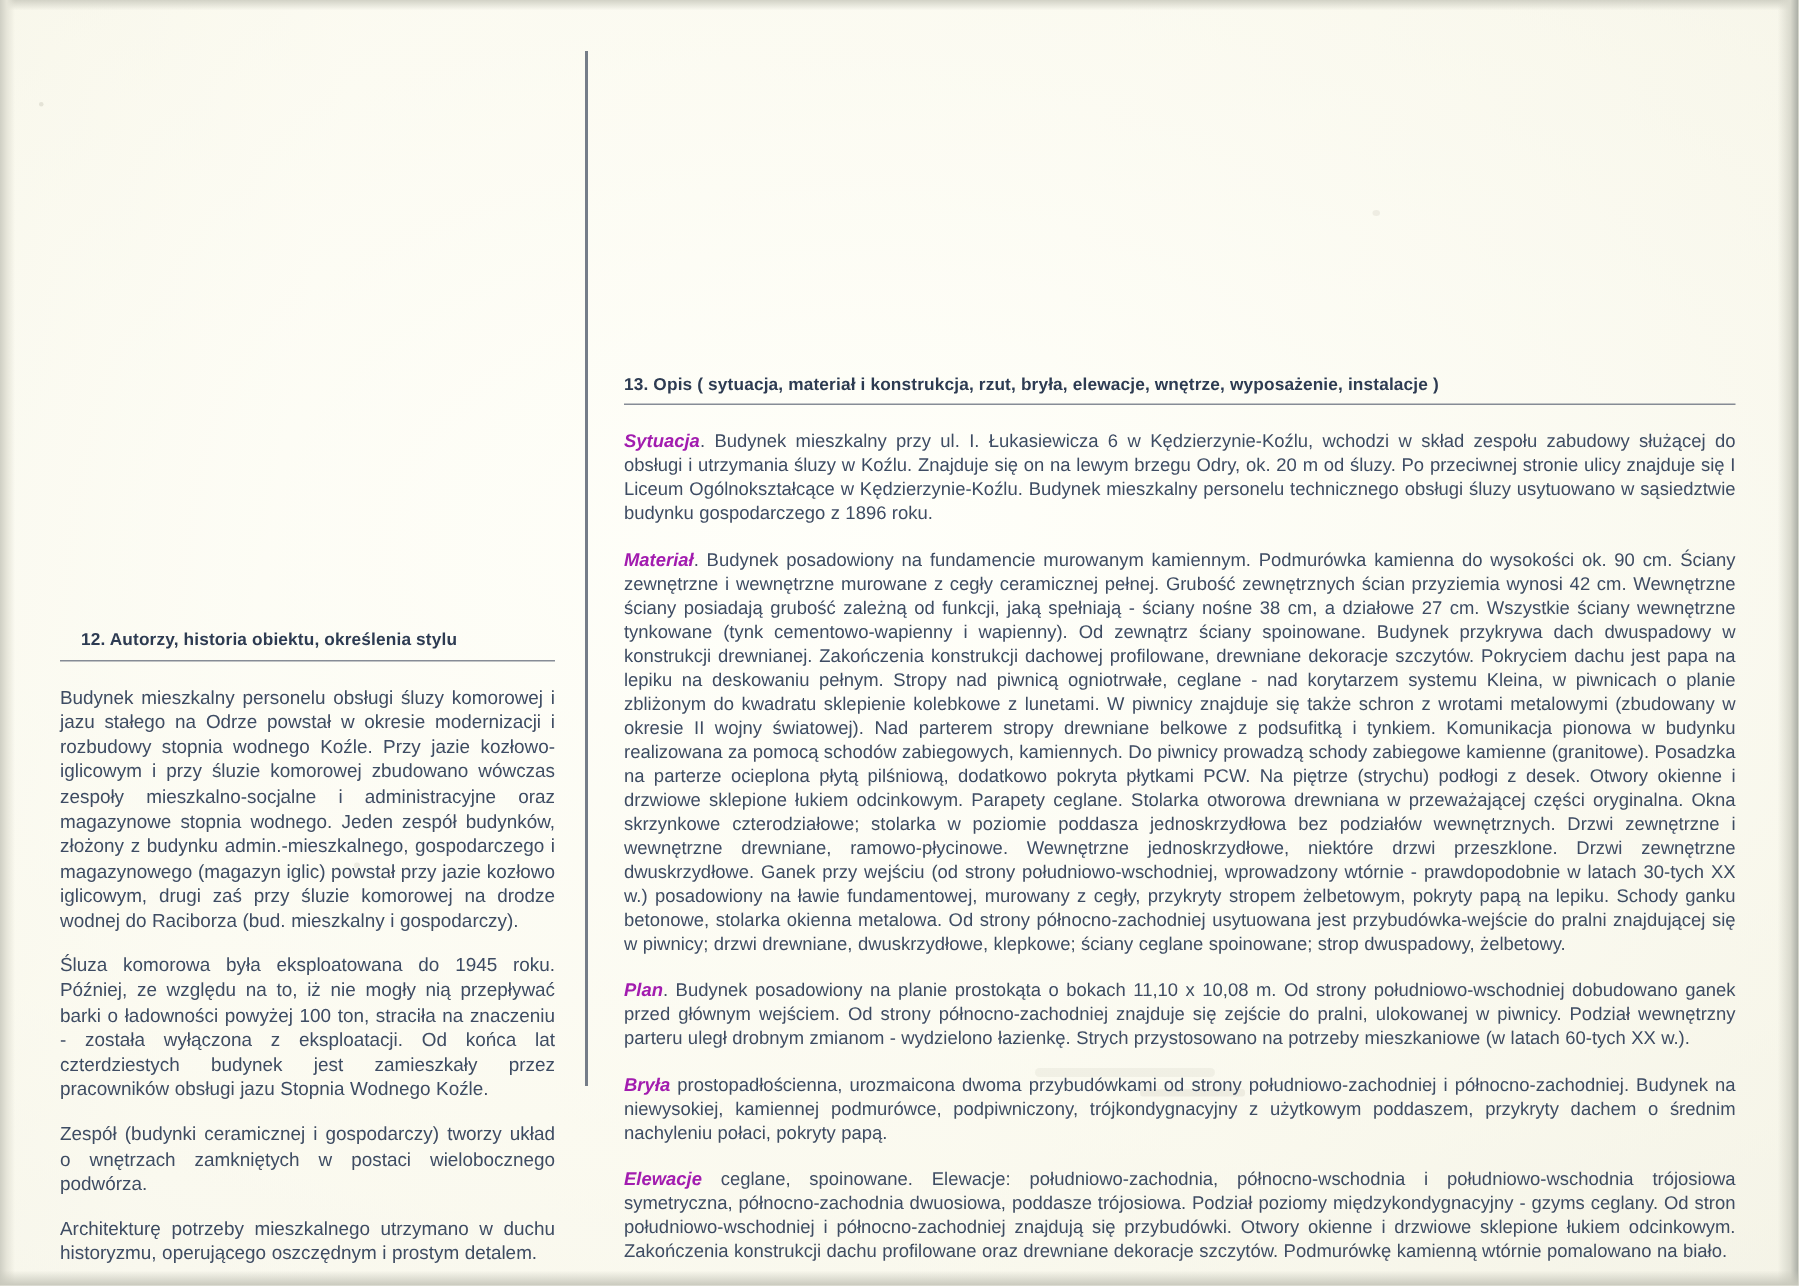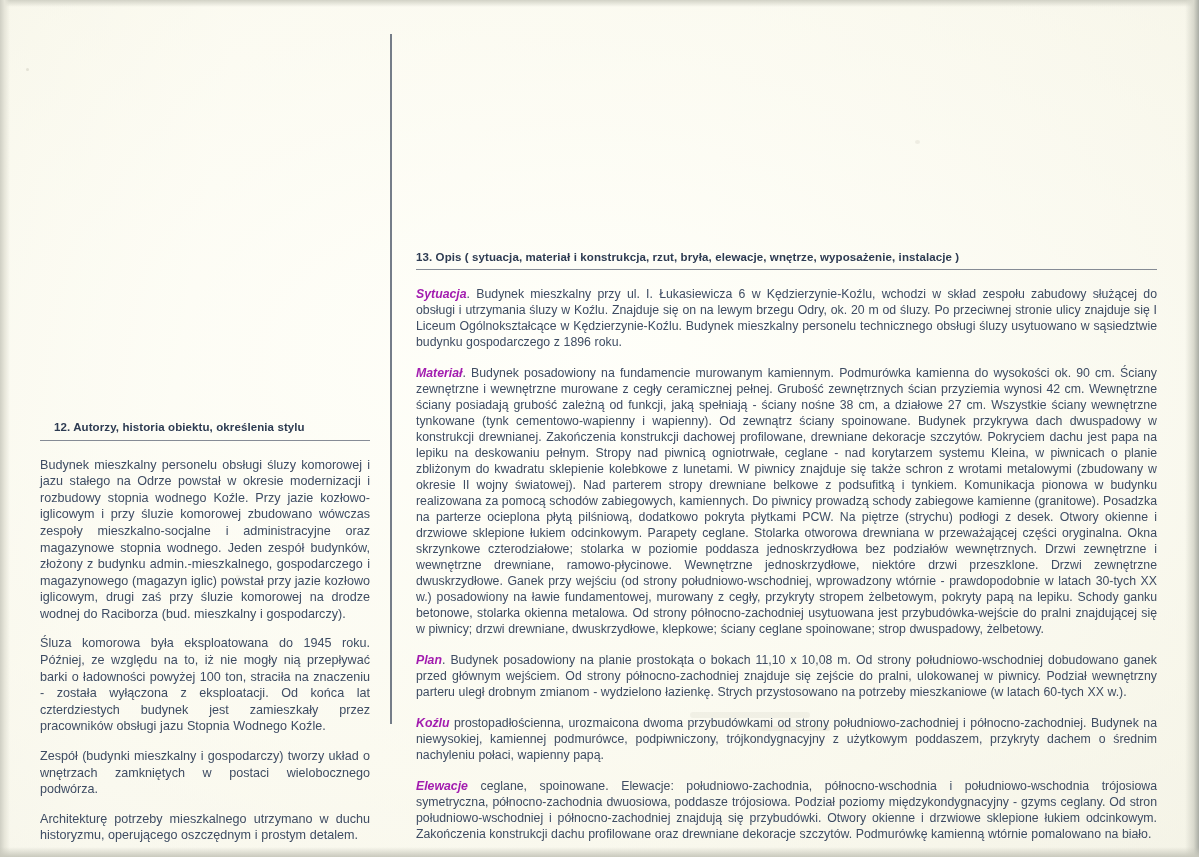--- a/index.html
+++ b/index.html
@@ -165,33 +165,33 @@
   <div class="speck" id="speck-e"></div>
 
   <div id="content">
 
     <div class="column" id="left-column">
       <div class="section-heading">12. Autorzy, historia obiektu, określenia stylu</div>
       <div class="heading-rule" id="left-heading-rule"></div>
       <div id="left-paragraphs">
           <p class="body-text">Budynek mieszkalny personelu obsługi śluzy komorowej i jazu stałego na Odrze powstał w okresie modernizacji i rozbudowy stopnia wodnego Koźle. Przy jazie kozłowo-iglicowym i przy śluzie komorowej zbudowano wówczas zespoły mieszkalno-socjalne i administracyjne oraz magazynowe stopnia wodnego. Jeden zespół budynków, złożony z budynku admin.-mieszkalnego, gospodarczego i magazynowego (magazyn iglic) powstał przy jazie kozłowo iglicowym, drugi zaś przy śluzie komorowej na drodze wodnej do Raciborza (bud. mieszkalny i gospodarczy).</p>
           <p class="body-text">Śluza komorowa była eksploatowana do 1945 roku. Później, ze względu na to, iż nie mogły nią przepływać barki o ładowności powyżej 100 ton, straciła na znaczeniu - została wyłączona z eksploatacji. Od końca lat czterdziestych budynek jest zamieszkały przez  pracowników obsługi jazu Stopnia Wodnego Koźle.</p>
-          <p class="body-text">Zespół (budynki mieszkalny i gospodarczy)  tworzy układ o wnętrzach zamkniętych w postaci wielobocznego podwórza.</p>
+          <p class="body-text">Zespół (budynki ceramicznej i gospodarczy)  tworzy układ o wnętrzach zamkniętych w postaci wielobocznego podwórza.</p>
           <p class="body-text">Architekturę potrzeby mieszkalnego utrzymano w duchu historyzmu, operującego oszczędnym i prostym detalem.</p>
         </div>
     </div>
 
     <div class="column" id="right-column">
       <div class="section-heading">13. Opis ( sytuacja, materiał i konstrukcja, rzut, bryła, elewacje, wnętrze, wyposażenie, instalacje )</div>
       <div class="heading-rule" id="right-heading-rule"></div>
       <div id="right-paragraphs">
           <p class="body-text"><span class="term">Sytuacja</span><span>. Budynek mieszkalny przy ul. I. Łukasiewicza 6 w Kędzierzynie-Koźlu, wchodzi w skład zespołu zabudowy służącej do obsługi i utrzymania śluzy w Koźlu. Znajduje się on na lewym brzegu Odry, ok. 20 m od śluzy. Po przeciwnej stronie ulicy znajduje się I Liceum Ogólnokształcące w Kędzierzynie-Koźlu. Budynek mieszkalny  personelu technicznego obsługi śluzy usytuowano w sąsiedztwie budynku  gospodarczego z 1896 roku.</span></p>
           <p class="body-text"><span class="term">Materiał</span><span>. Budynek posadowiony na fundamencie murowanym kamiennym. Podmurówka kamienna do wysokości ok. 90 cm. Ściany zewnętrzne i wewnętrzne murowane z cegły ceramicznej pełnej. Grubość zewnętrznych ścian przyziemia wynosi 42 cm.  Wewnętrzne ściany posiadają grubość zależną od funkcji, jaką spełniają - ściany nośne 38 cm, a działowe 27 cm. Wszystkie ściany wewnętrzne tynkowane (tynk cementowo-wapienny i wapienny). Od zewnątrz ściany spoinowane. Budynek przykrywa dach dwuspadowy w konstrukcji drewnianej. Zakończenia konstrukcji dachowej profilowane, drewniane dekoracje szczytów. Pokryciem dachu jest papa na lepiku na deskowaniu pełnym. Stropy nad piwnicą ogniotrwałe, ceglane - nad korytarzem systemu Kleina, w piwnicach o planie zbliżonym do kwadratu sklepienie kolebkowe z lunetami. W piwnicy znajduje się także schron z wrotami metalowymi (zbudowany w okresie II wojny światowej). Nad parterem stropy drewniane belkowe z podsufitką i tynkiem. Komunikacja pionowa w budynku realizowana za pomocą schodów zabiegowych, kamiennych. Do piwnicy prowadzą schody zabiegowe kamienne (granitowe). Posadzka na parterze ocieplona płytą pilśniową, dodatkowo pokryta płytkami PCW. Na piętrze (strychu)  podłogi z desek. Otwory okienne i drzwiowe sklepione łukiem odcinkowym. Parapety ceglane. Stolarka otworowa drewniana w przeważającej części oryginalna. Okna skrzynkowe czterodziałowe; stolarka w poziomie poddasza jednoskrzydłowa bez podziałów wewnętrznych. Drzwi zewnętrzne i wewnętrzne drewniane, ramowo-płycinowe. Wewnętrzne jednoskrzydłowe, niektóre drzwi przeszklone. Drzwi zewnętrzne dwuskrzydłowe. Ganek przy wejściu (od strony południowo-wschodniej, wprowadzony wtórnie - prawdopodobnie w latach 30-tych XX w.) posadowiony na ławie fundamentowej, murowany z cegły, przykryty stropem żelbetowym, pokryty papą na lepiku. Schody ganku betonowe, stolarka okienna metalowa. Od strony północno-zachodniej usytuowana jest przybudówka-wejście do pralni znajdującej się w piwnicy; drzwi drewniane, dwuskrzydłowe, klepkowe; ściany ceglane spoinowane; strop dwuspadowy, żelbetowy.</span></p>
           <p class="body-text"><span class="term">Plan</span><span>. Budynek posadowiony na planie prostokąta o bokach 11,10 x 10,08 m. Od strony południowo-wschodniej dobudowano ganek przed głównym wejściem. Od strony północno-zachodniej znajduje się zejście do pralni, ulokowanej w piwnicy. Podział wewnętrzny parteru uległ drobnym zmianom - wydzielono łazienkę. Strych przystosowano na potrzeby mieszkaniowe (w latach 60-tych XX w.).</span></p>
-          <p class="body-text"><span class="term">Koźlu</span><span> prostopadłościenna, urozmaicona dwoma przybudówkami od strony południowo-zachodniej i północno-zachodniej. Budynek na niewysokiej, kamiennej podmurówce, podpiwniczony, trójkondygnacyjny z użytkowym poddaszem, przykryty dachem o średnim nachyleniu połaci, wapienny papą.</span></p>
+          <p class="body-text"><span class="term">Bryła</span><span> prostopadłościenna, urozmaicona dwoma przybudówkami od strony południowo-zachodniej i północno-zachodniej. Budynek na niewysokiej, kamiennej podmurówce, podpiwniczony, trójkondygnacyjny z użytkowym poddaszem, przykryty dachem o średnim nachyleniu połaci, pokryty papą.</span></p>
           <p class="body-text"><span class="term">Elewacje</span><span> ceglane, spoinowane. Elewacje: południowo-zachodnia, północno-wschodnia i południowo-wschodnia trójosiowa symetryczna, północno-zachodnia dwuosiowa, poddasze trójosiowa.   Podział poziomy międzykondygnacyjny - gzyms ceglany. Od stron południowo-wschodniej i północno-zachodniej znajdują się przybudówki. Otwory okienne i drzwiowe sklepione łukiem odcinkowym. Zakończenia konstrukcji dachu profilowane oraz drewniane dekoracje szczytów. Podmurówkę kamienną wtórnie pomalowano na biało.</span></p>
         </div>
     </div>
 
   </div>
 
   <div id="column-divider"></div>
 </div>
 
 </body></html>

